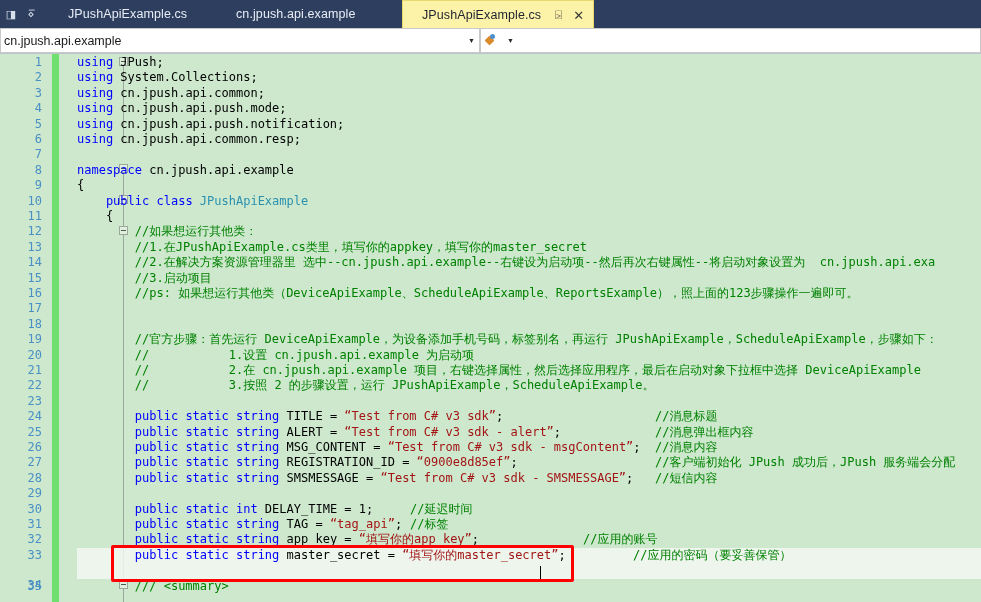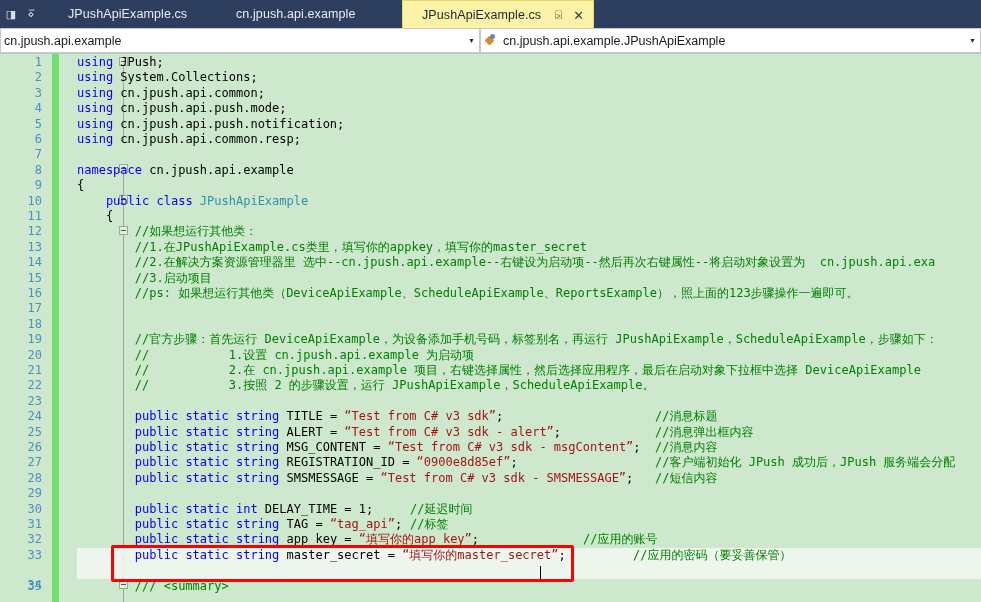--- a/index.html
+++ b/index.html
@@ -157,21 +157,20 @@
   <div class="navbar">
     <div class="nav-combo left">
       <span class="nav-text">cn.jpush.api.example</span>
       <span class="nav-arrow">▼</span>
     </div>
     <div class="nav-combo right">
       <span class="method-ico">
           <span class="c1"></span>
           <span class="c2"></span>
         </span>
-      <span class="nav-text">cn.jpush.api.example.JPushApiExample</span>
       <span class="nav-arrow">▼</span>
     </div>
   </div>
 
   <div class="editor">
     <div class="gutter-numbers"></div>
     <div class="changebar">
       <div class="seg" style="top:0px;height:548px;"></div>
     </div>
     <div class="fold-col">

